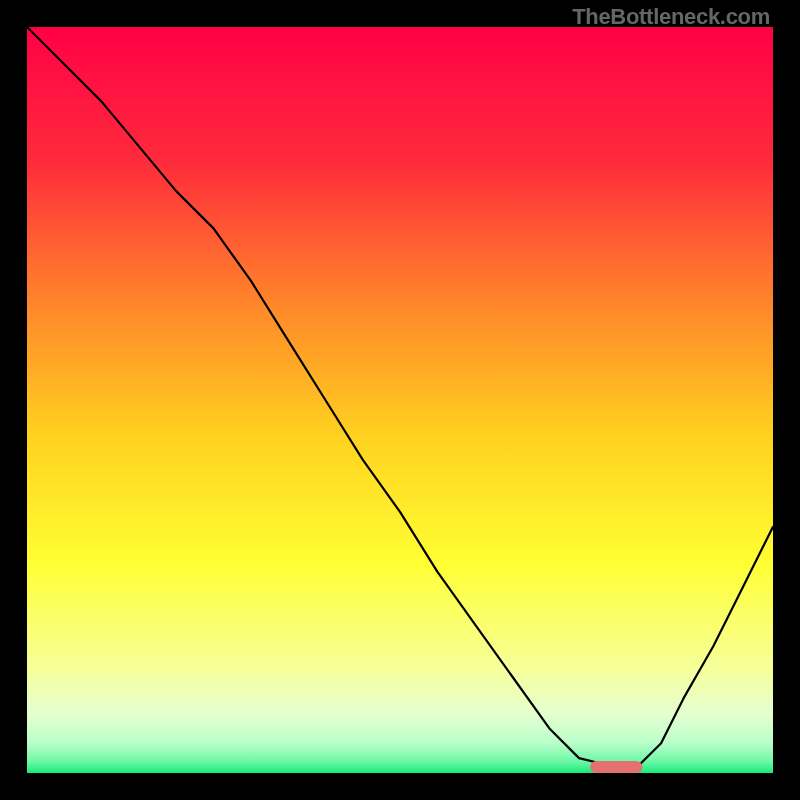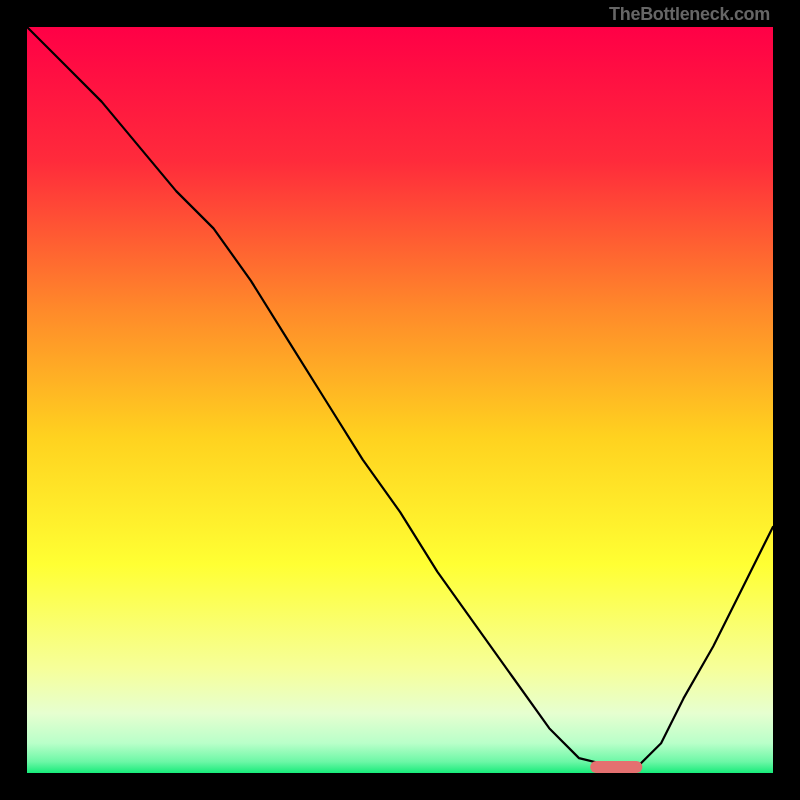--- a/index.html
+++ b/index.html
@@ -22,21 +22,21 @@
     top: 27px;
     width: 746px;
     height: 746px;
     overflow: hidden;
   }
   .watermark {
     position: absolute;
     top: 4px;
     right: 30px;
     color: #666;
-    font-size: 18px;
+    font-size: 22px;
     font-weight: 600;
     letter-spacing: -0.3px;
     font-family: Arial, Helvetica, sans-serif;
   }
   svg { display: block; }
 </style>
 </head>
 <body>
 
 <div class="frame">

